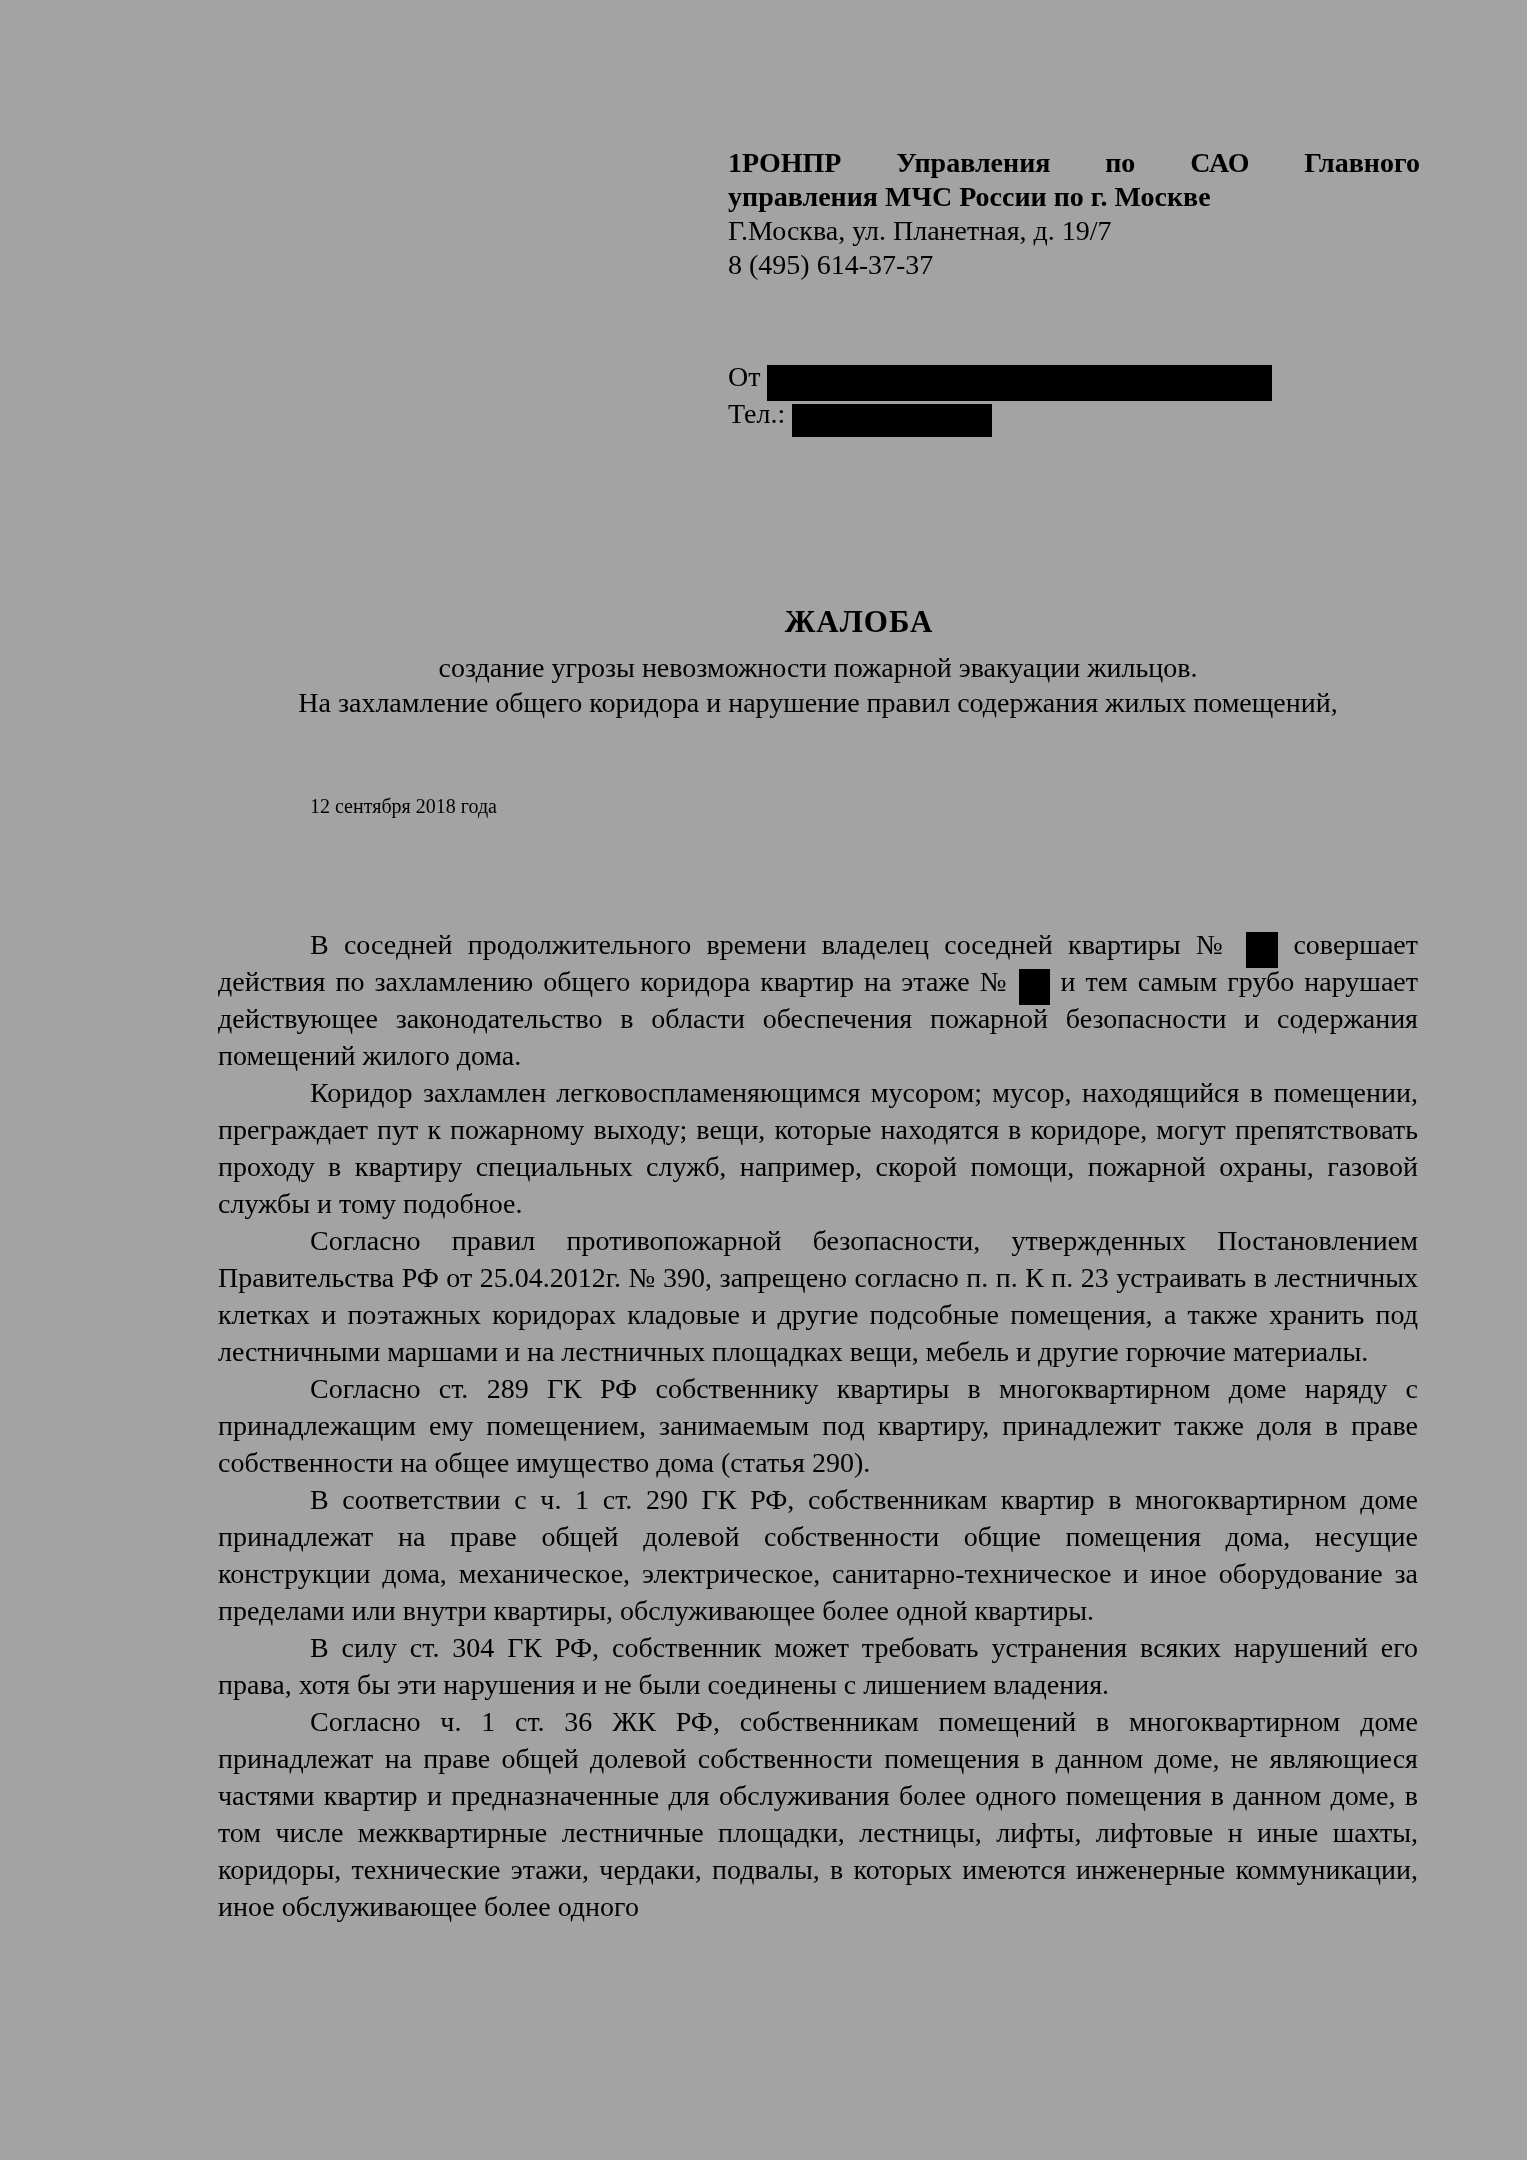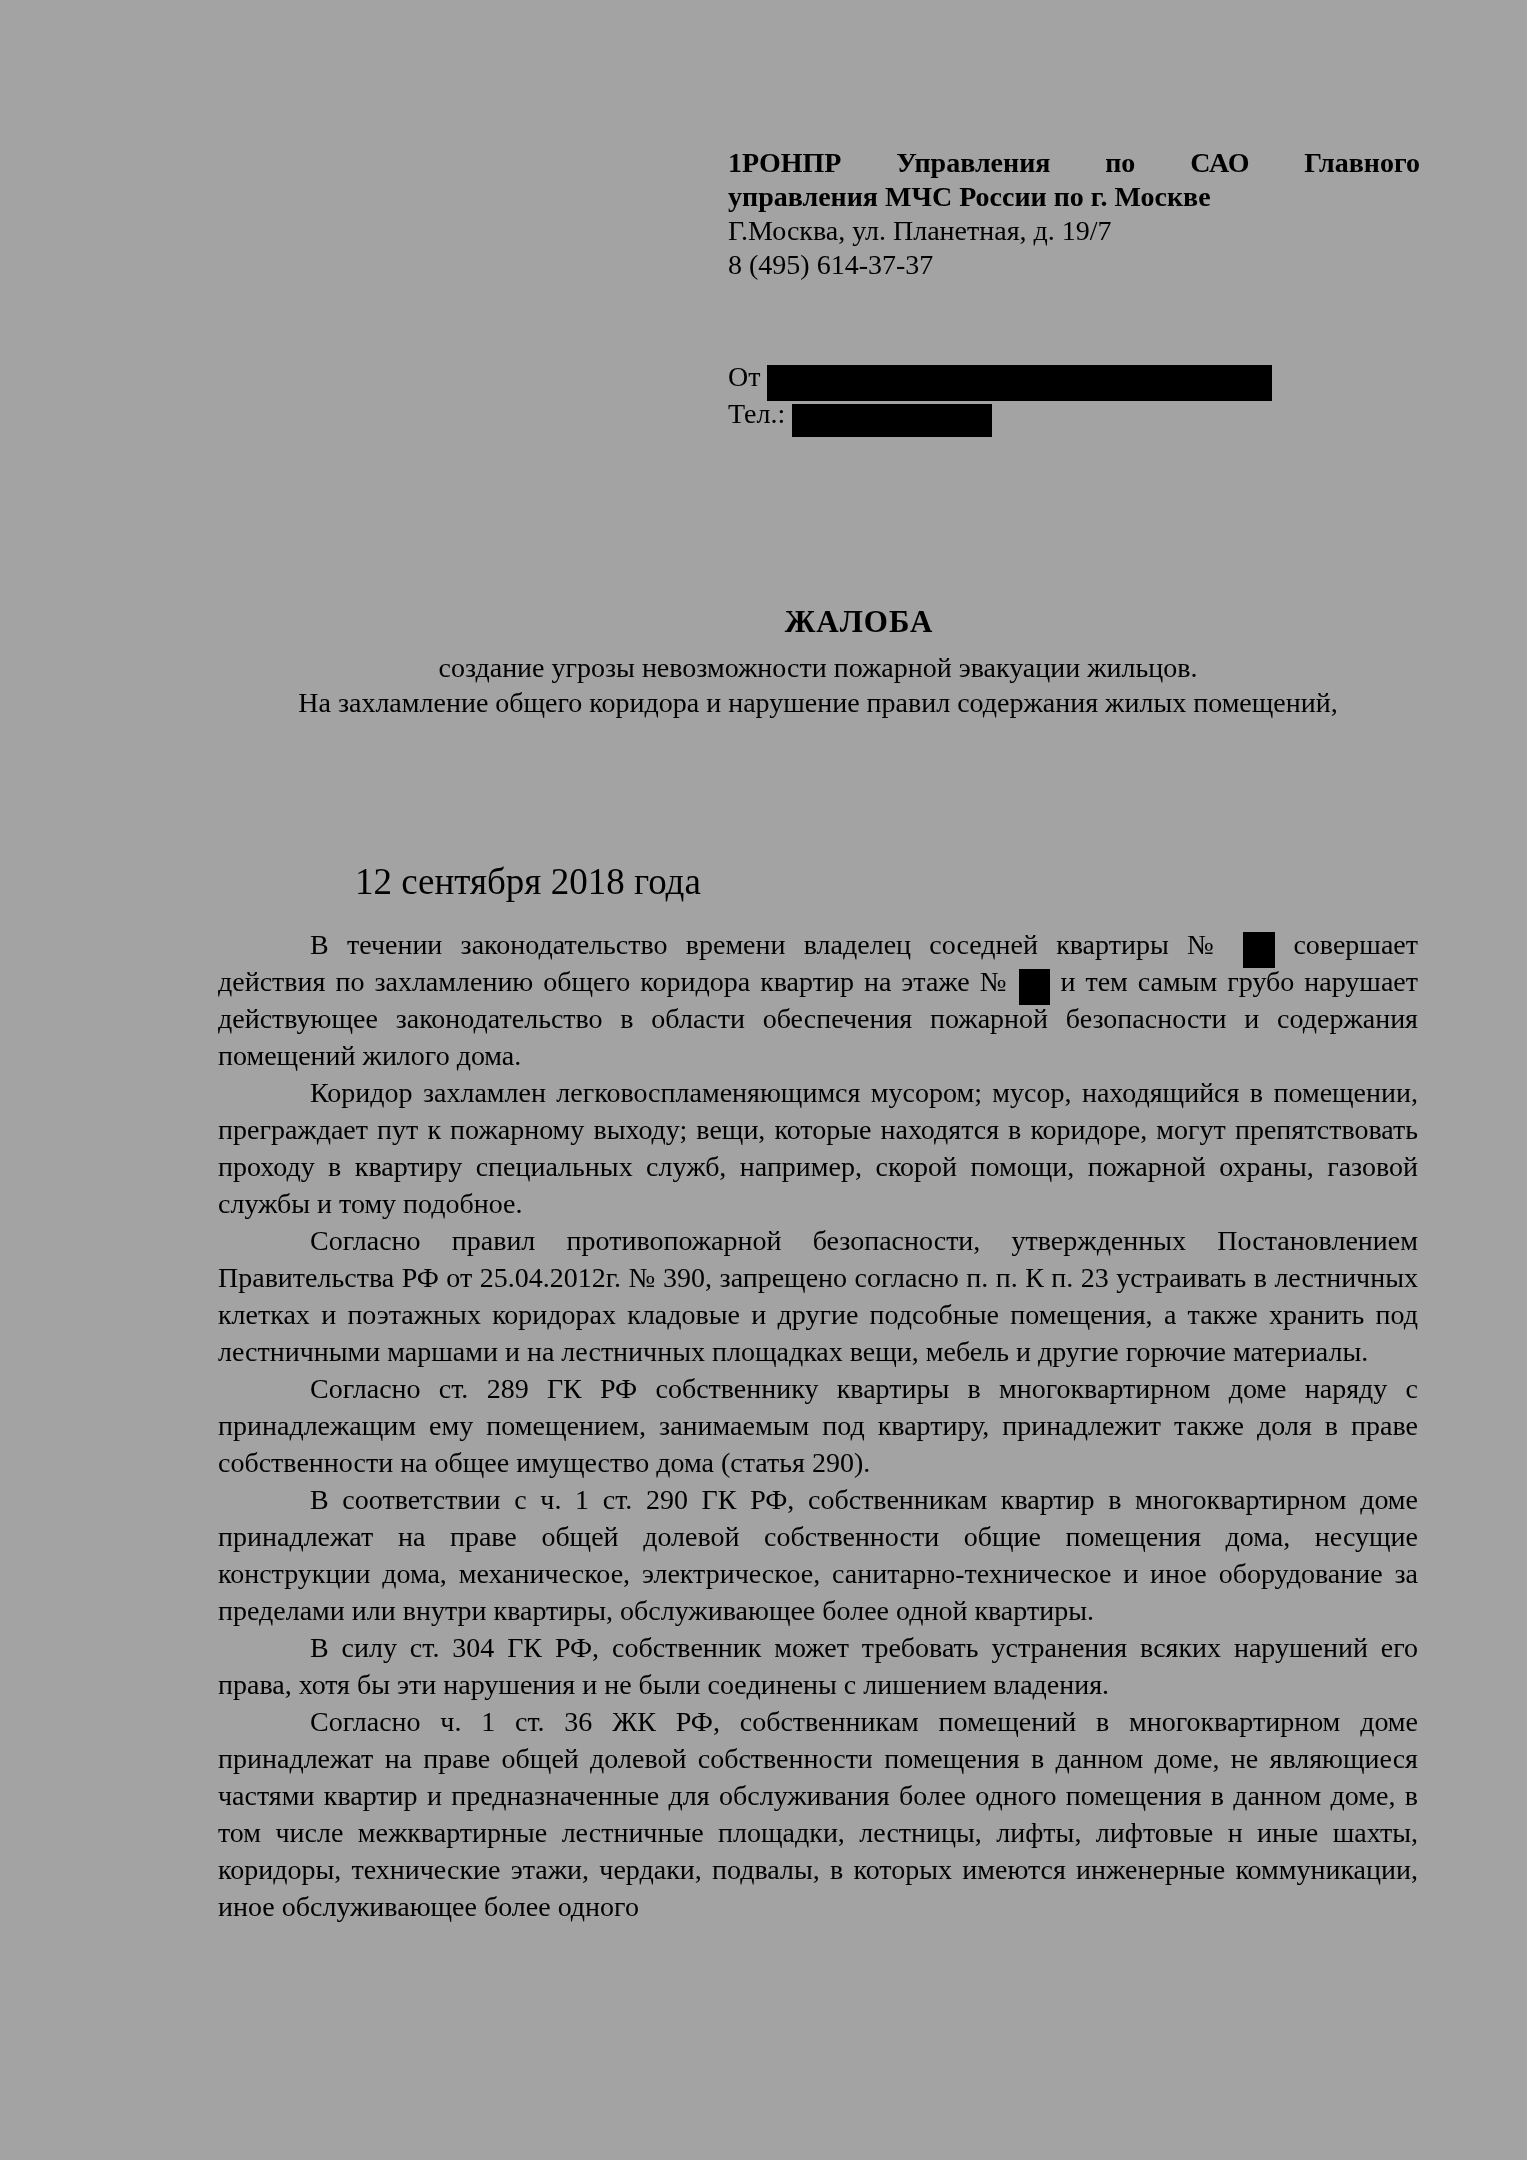--- a/index.html
+++ b/index.html
@@ -62,24 +62,23 @@
     letter-spacing: 1px;
   }
   .doc-subtitle {
     font-size: 28px;
     line-height: 35px;
     margin-top: 10px;
   }
   
   .doc-date {
     position: absolute;
-    left: 310px; top: 863px;
-    font-size: 37px;
+    left: 310px; top: 788px;
+    font-size: 20px;
     line-height: 37px;
-    margin-left: 45px;
   }
   
   .body-text {
     position: absolute;
     left: 218px; top: 926px;
     width: 1200px;
     font-size: 28px;
     line-height: 37px;
     text-align: justify;
   }
@@ -109,21 +108,21 @@
     <div class="doc-title">ЖАЛОБА</div>
     <div class="doc-subtitle">
       <div>создание угрозы невозможности пожарной эвакуации жильцов.</div>
       <div>На захламление общего коридора и нарушение правил содержания жилых помещений,</div>
     </div>
   </div>
 
   <div class="doc-date">12 сентября 2018 года</div>
 
   <div class="body-text">
-    <p><span>В течении законодательство времени владелец соседней квартиры № </span><span class="redact r-kv"></span><span> совершает действия по захламлению общего коридора квартир на этаже № </span><span class="redact r-floor"></span><span> и тем самым грубо нарушает действующее законодательство в области обеспечения пожарной безопасности и содержания помещений жилого дома.</span></p>
+    <p><span>В соседней продолжительного времени владелец соседней квартиры № </span><span class="redact r-kv"></span><span> совершает действия по захламлению общего коридора квартир на этаже № </span><span class="redact r-floor"></span><span> и тем самым грубо нарушает действующее законодательство в области обеспечения пожарной безопасности и содержания помещений жилого дома.</span></p>
     <p>Коридор захламлен легковоспламеняющимся мусором; мусор, находящийся в помещении, преграждает пут к пожарному выходу; вещи, которые находятся в коридоре, могут препятствовать проходу в квартиру специальных служб, например, скорой помощи, пожарной охраны, газовой службы и тому подобное.</p>
     <p>Согласно правил противопожарной безопасности, утвержденных Постановлением Правительства РФ от 25.04.2012г. № 390, запрещено согласно п. п. К п. 23 устраивать в лестничных клетках и поэтажных коридорах кладовые и другие подсобные помещения, а также хранить под лестничными маршами и на лестничных площадках вещи, мебель и другие горючие материалы.</p>
     <p>Согласно ст. 289 ГК РФ собственнику квартиры в многоквартирном доме наряду с принадлежащим ему помещением, занимаемым под квартиру, принадлежит также доля в праве собственности на общее имущество дома (статья 290).</p>
     <p>В соответствии с ч. 1 ст. 290 ГК РФ, собственникам квартир в многоквартирном доме принадлежат на праве общей долевой собственности общие помещения дома, несущие конструкции дома, механическое, электрическое, санитарно-техническое и иное оборудование за пределами или внутри квартиры, обслуживающее более одной квартиры.</p>
     <p>В силу ст. 304 ГК РФ, собственник может требовать устранения всяких нарушений его права, хотя бы эти нарушения и не были соединены с лишением владения.</p>
     <p>Согласно ч. 1 ст. 36 ЖК РФ, собственникам помещений в многоквартирном доме принадлежат на праве общей долевой собственности помещения в данном доме, не являющиеся частями квартир и предназначенные для обслуживания более одного помещения в данном доме, в том числе межквартирные лестничные площадки, лестницы, лифты, лифтовые н иные шахты, коридоры, технические этажи, чердаки, подвалы, в которых имеются инженерные коммуникации, иное обслуживающее более одного</p>
   </div>
 
 </div>
 

